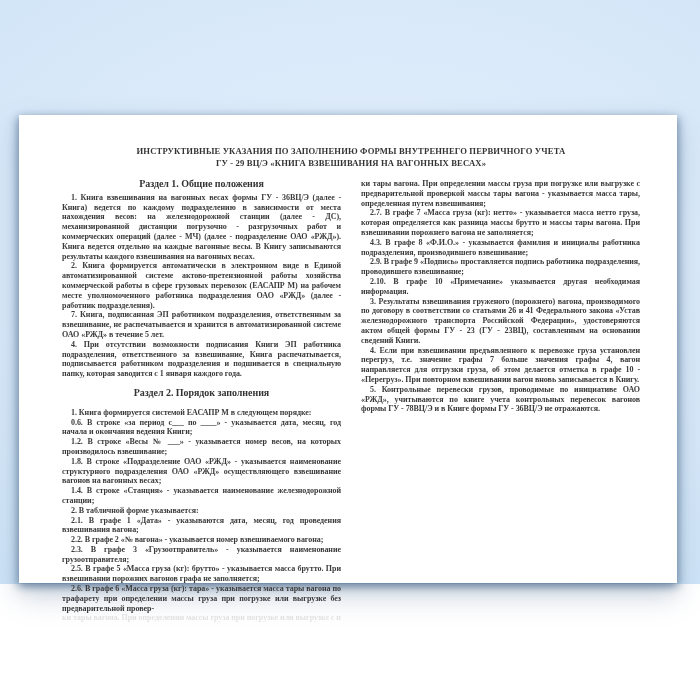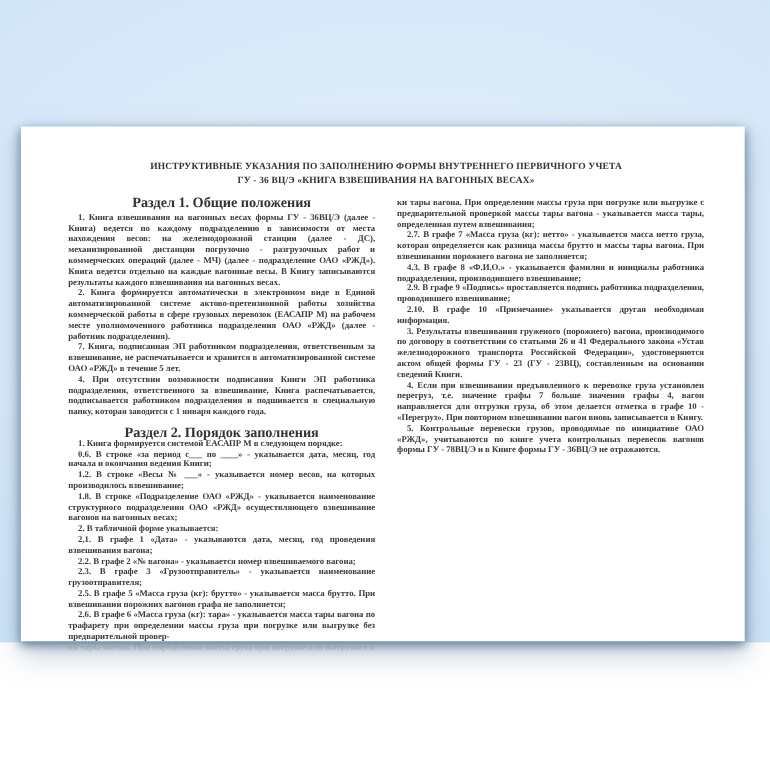--- a/index.html
+++ b/index.html
@@ -59,60 +59,61 @@
     margin: 0;
     text-indent: 9px;
     font-weight: bold;
   }
   .col p.noindent {
     text-indent: 0;
   }
   .section-heading {
     font-weight: bold;
     text-align: center;
-    font-size: 13px;
+    font-size: 10px;
     line-height: 9.8px;
     margin: 0 0 4px 0;
     color: #333333;
   }
   .section-heading.mid {
-    margin: 9px 0 0 0;
+    margin: 9px 0 10px 0;
   }
   .ghost-line {
     opacity: 0.14;
     filter: blur(0.4px);
     white-space: nowrap;
     overflow: hidden;
   }
 </style>
 </head>
 <body>
 
 <div class="backdrop">
   <div class="page">
 
     <div class="doc-title">
       <div>ИНСТРУКТИВНЫЕ УКАЗАНИЯ ПО ЗАПОЛНЕНИЮ ФОРМЫ ВНУТРЕННЕГО ПЕРВИЧНОГО УЧЕТА</div>
-      <div>ГУ - 36 ВЦ/Э «КНИГА ВЗВЕШИВАНИЯ НА ВАГОННЫХ ВЕСАХ»</div>
+      <div>ГУ - 29 ВЦ/Э «КНИГА ВЗВЕШИВАНИЯ НА ВАГОННЫХ ВЕСАХ»</div>
     </div>
 
     <div class="columns">
 
       <div class="col">
         <div class="section-heading">Раздел 1. Общие положения</div>
         <p>1. Книга взвешивания на вагонных весах формы ГУ - 36ВЦ/Э (далее - Книга) ведется по каждому подразделению в зависимости от места нахождения весов: на железнодорожной станции (далее - ДС), механизированной дистанции погрузочно - разгрузочных работ и коммерческих операций (далее - МЧ) (далее - подразделение ОАО «РЖД»). Книга ведется отдельно на каждые вагонные весы. В Книгу записываются результаты каждого взвешивания на вагонных весах.</p>
         <p>2. Книга формируется автоматически в электронном виде в Единой автоматизированной системе актово-претензионной работы хозяйства коммерческой работы в сфере грузовых перевозок (ЕАСАПР М) на рабочем месте уполномоченного работника подразделения ОАО «РЖД» (далее - работник подразделения).</p>
         <p>7. Книга, подписанная ЭП работником подразделения, ответственным за взвешивание, не распечатывается и хранится в автоматизированной системе ОАО «РЖД» в течение 5 лет.</p>
         <p>4. При отсутствии возможности подписания Книги ЭП работника подразделения, ответственного за взвешивание, Книга распечатывается, подписывается работником подразделения и подшивается в специальную папку, которая заводится с 1 января каждого года.</p>
 
         <div class="section-heading mid">Раздел 2. Порядок заполнения</div>
         <p>1. Книга формируется системой ЕАСАПР М в следующем порядке:</p>
         <p>0.6. В строке «за период с___ по ____» - указывается дата, месяц, год начала и окончания ведения Книги;</p>
         <p>1.2. В строке «Весы № ___» - указывается номер весов, на которых производилось взвешивание;</p>
         <p>1.8. В строке «Подразделение ОАО «РЖД» - указывается наименование структурного подразделения ОАО «РЖД» осуществляющего взвешивание вагонов на вагонных весах;</p>
+        <p>1.4. В строке «Станция» - указывается наименование железнодорожной станции;</p>
         <p>2. В табличной форме указывается:</p>
         <p>2.1. В графе 1 «Дата» - указываются дата, месяц, год проведения взвешивания вагона;</p>
         <p>2.2. В графе 2 «№ вагона» - указывается номер взвешиваемого вагона;</p>
         <p>2.3. В графе 3 «Грузоотправитель» - указывается наименование грузоотправителя;</p>
         <p>2.5. В графе 5 «Масса груза (кг): брутто» - указывается масса брутто. При взвешивании порожних вагонов графа не заполняется;</p>
         <p>2.6. В графе 6 «Масса груза (кг): тара» - указывается масса тары вагона по трафарету при определении массы груза при погрузке или выгрузке без предварительной провер-</p>
         <p class="noindent ghost-line">ки тары вагона. При определении массы груза при погрузке или выгрузке с предвари-</p>
       </div>
 
       <div class="col">

